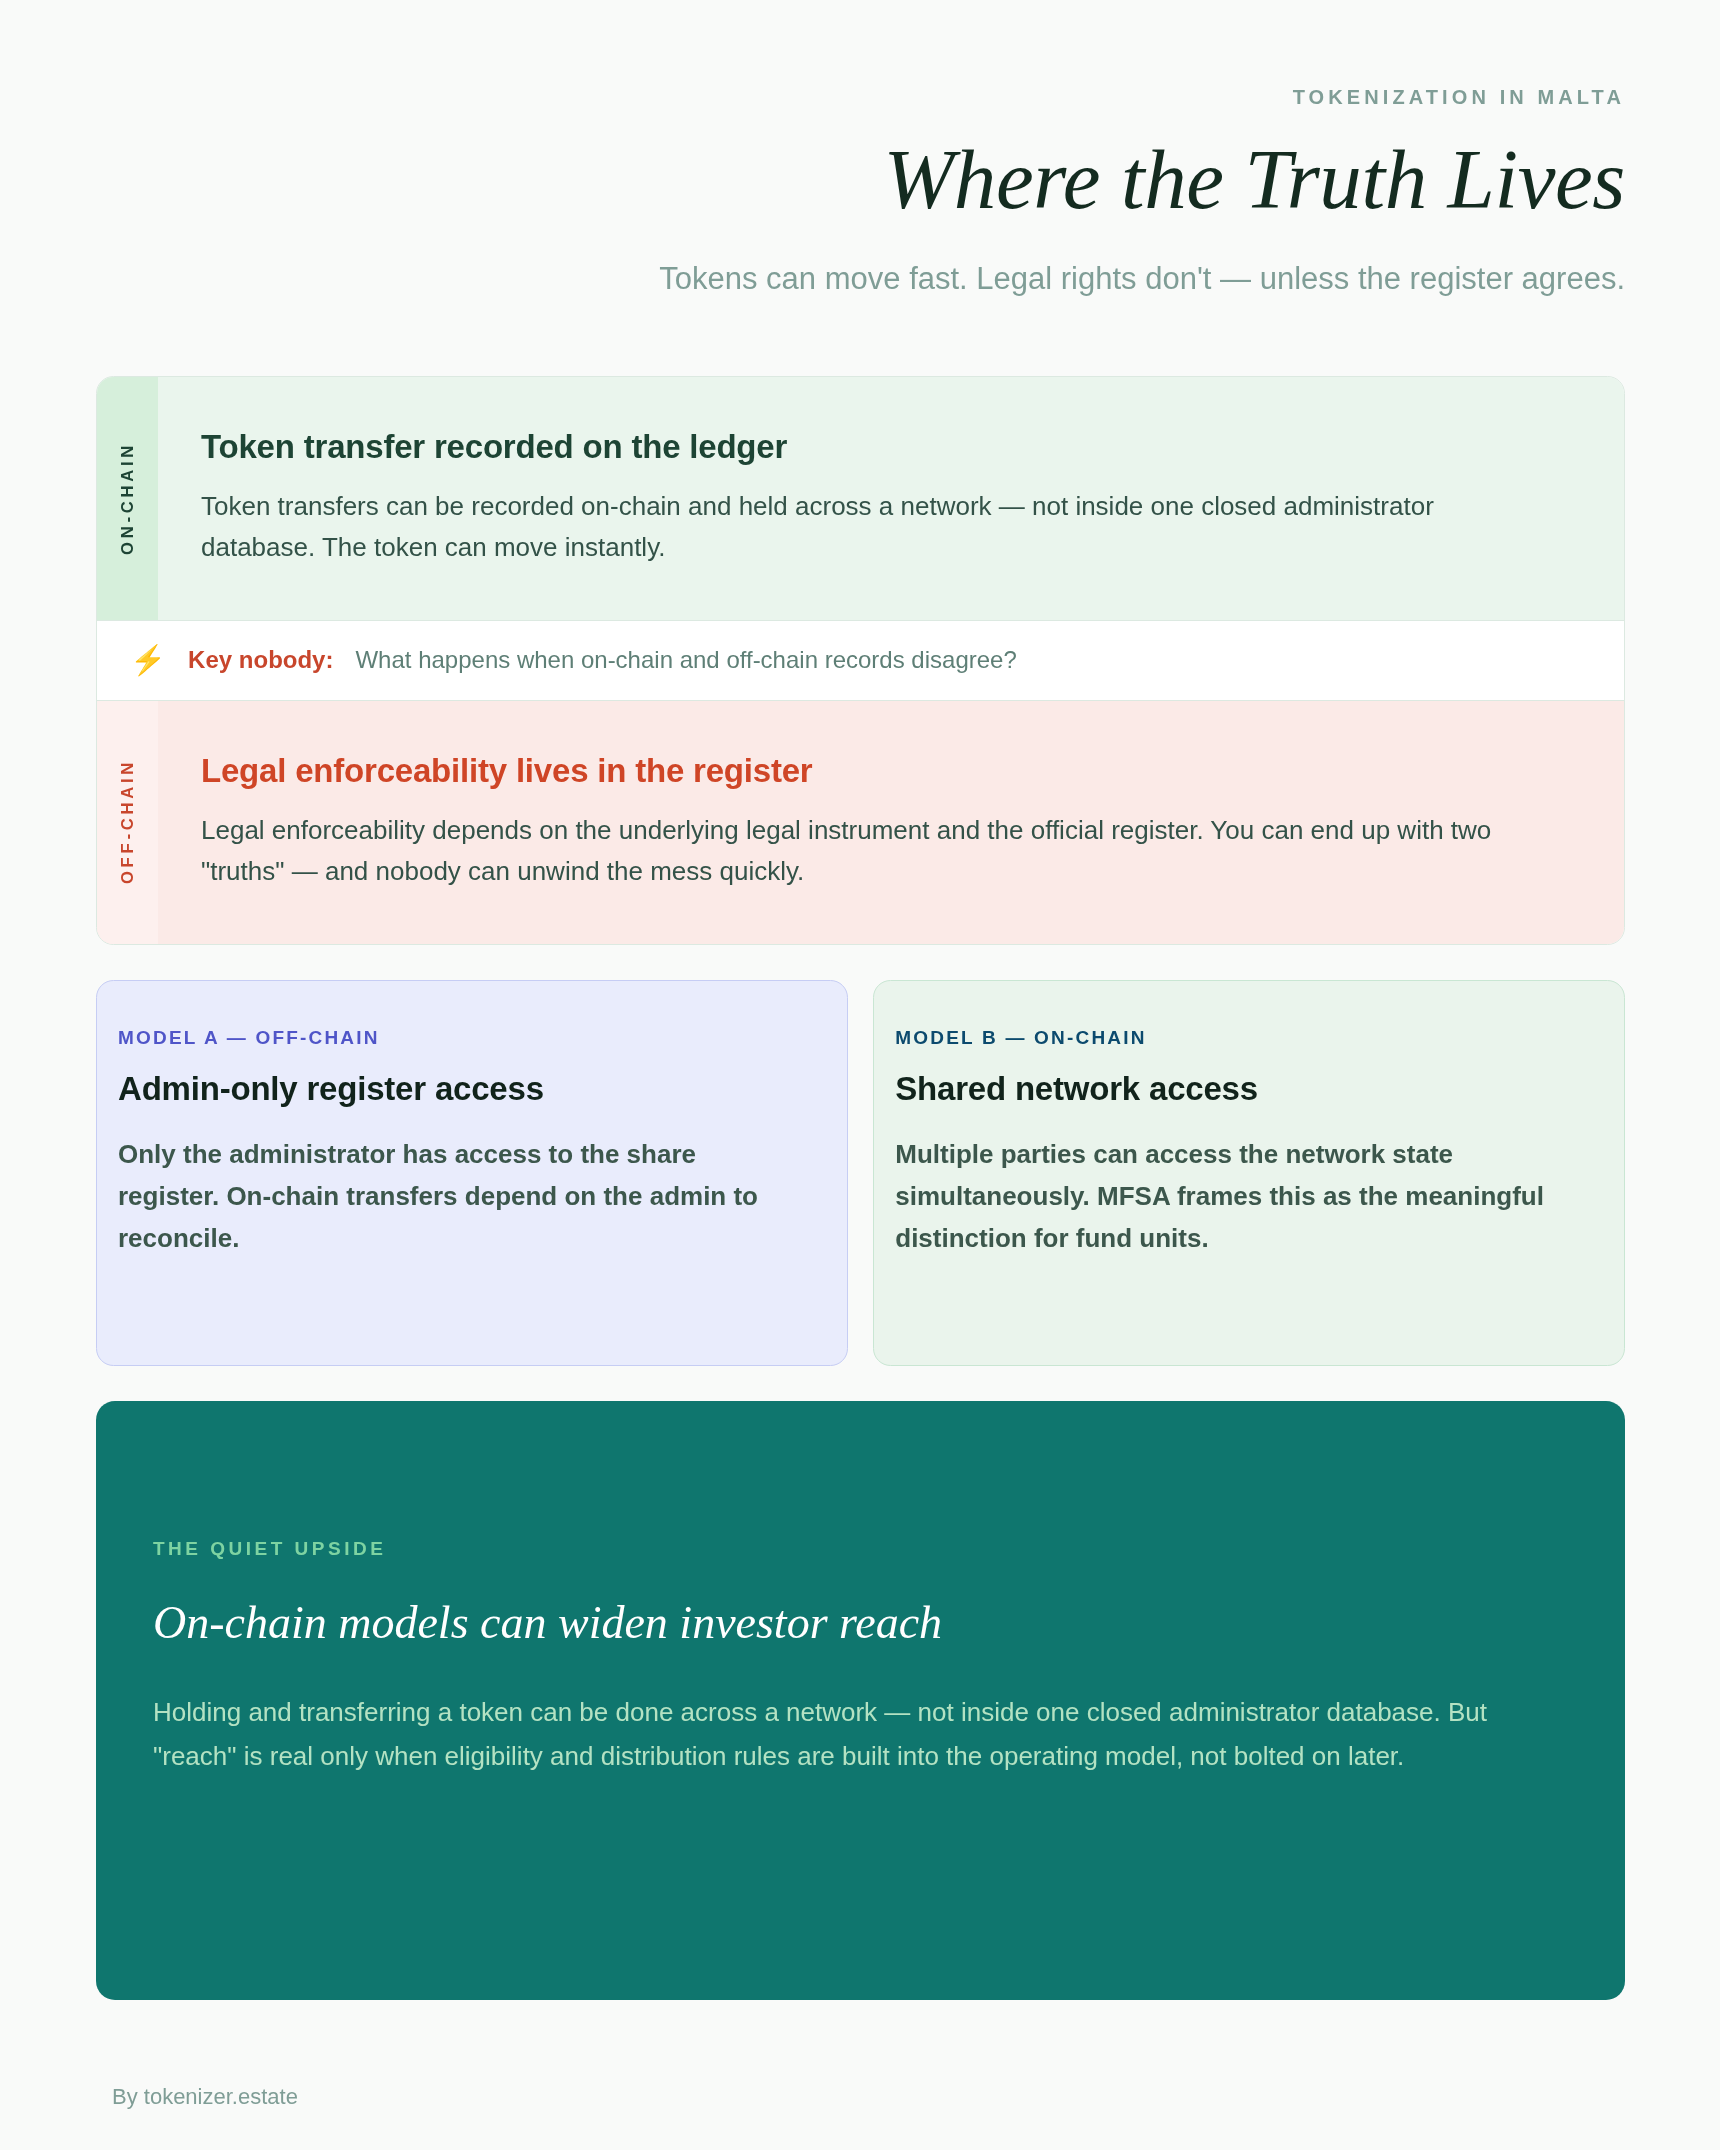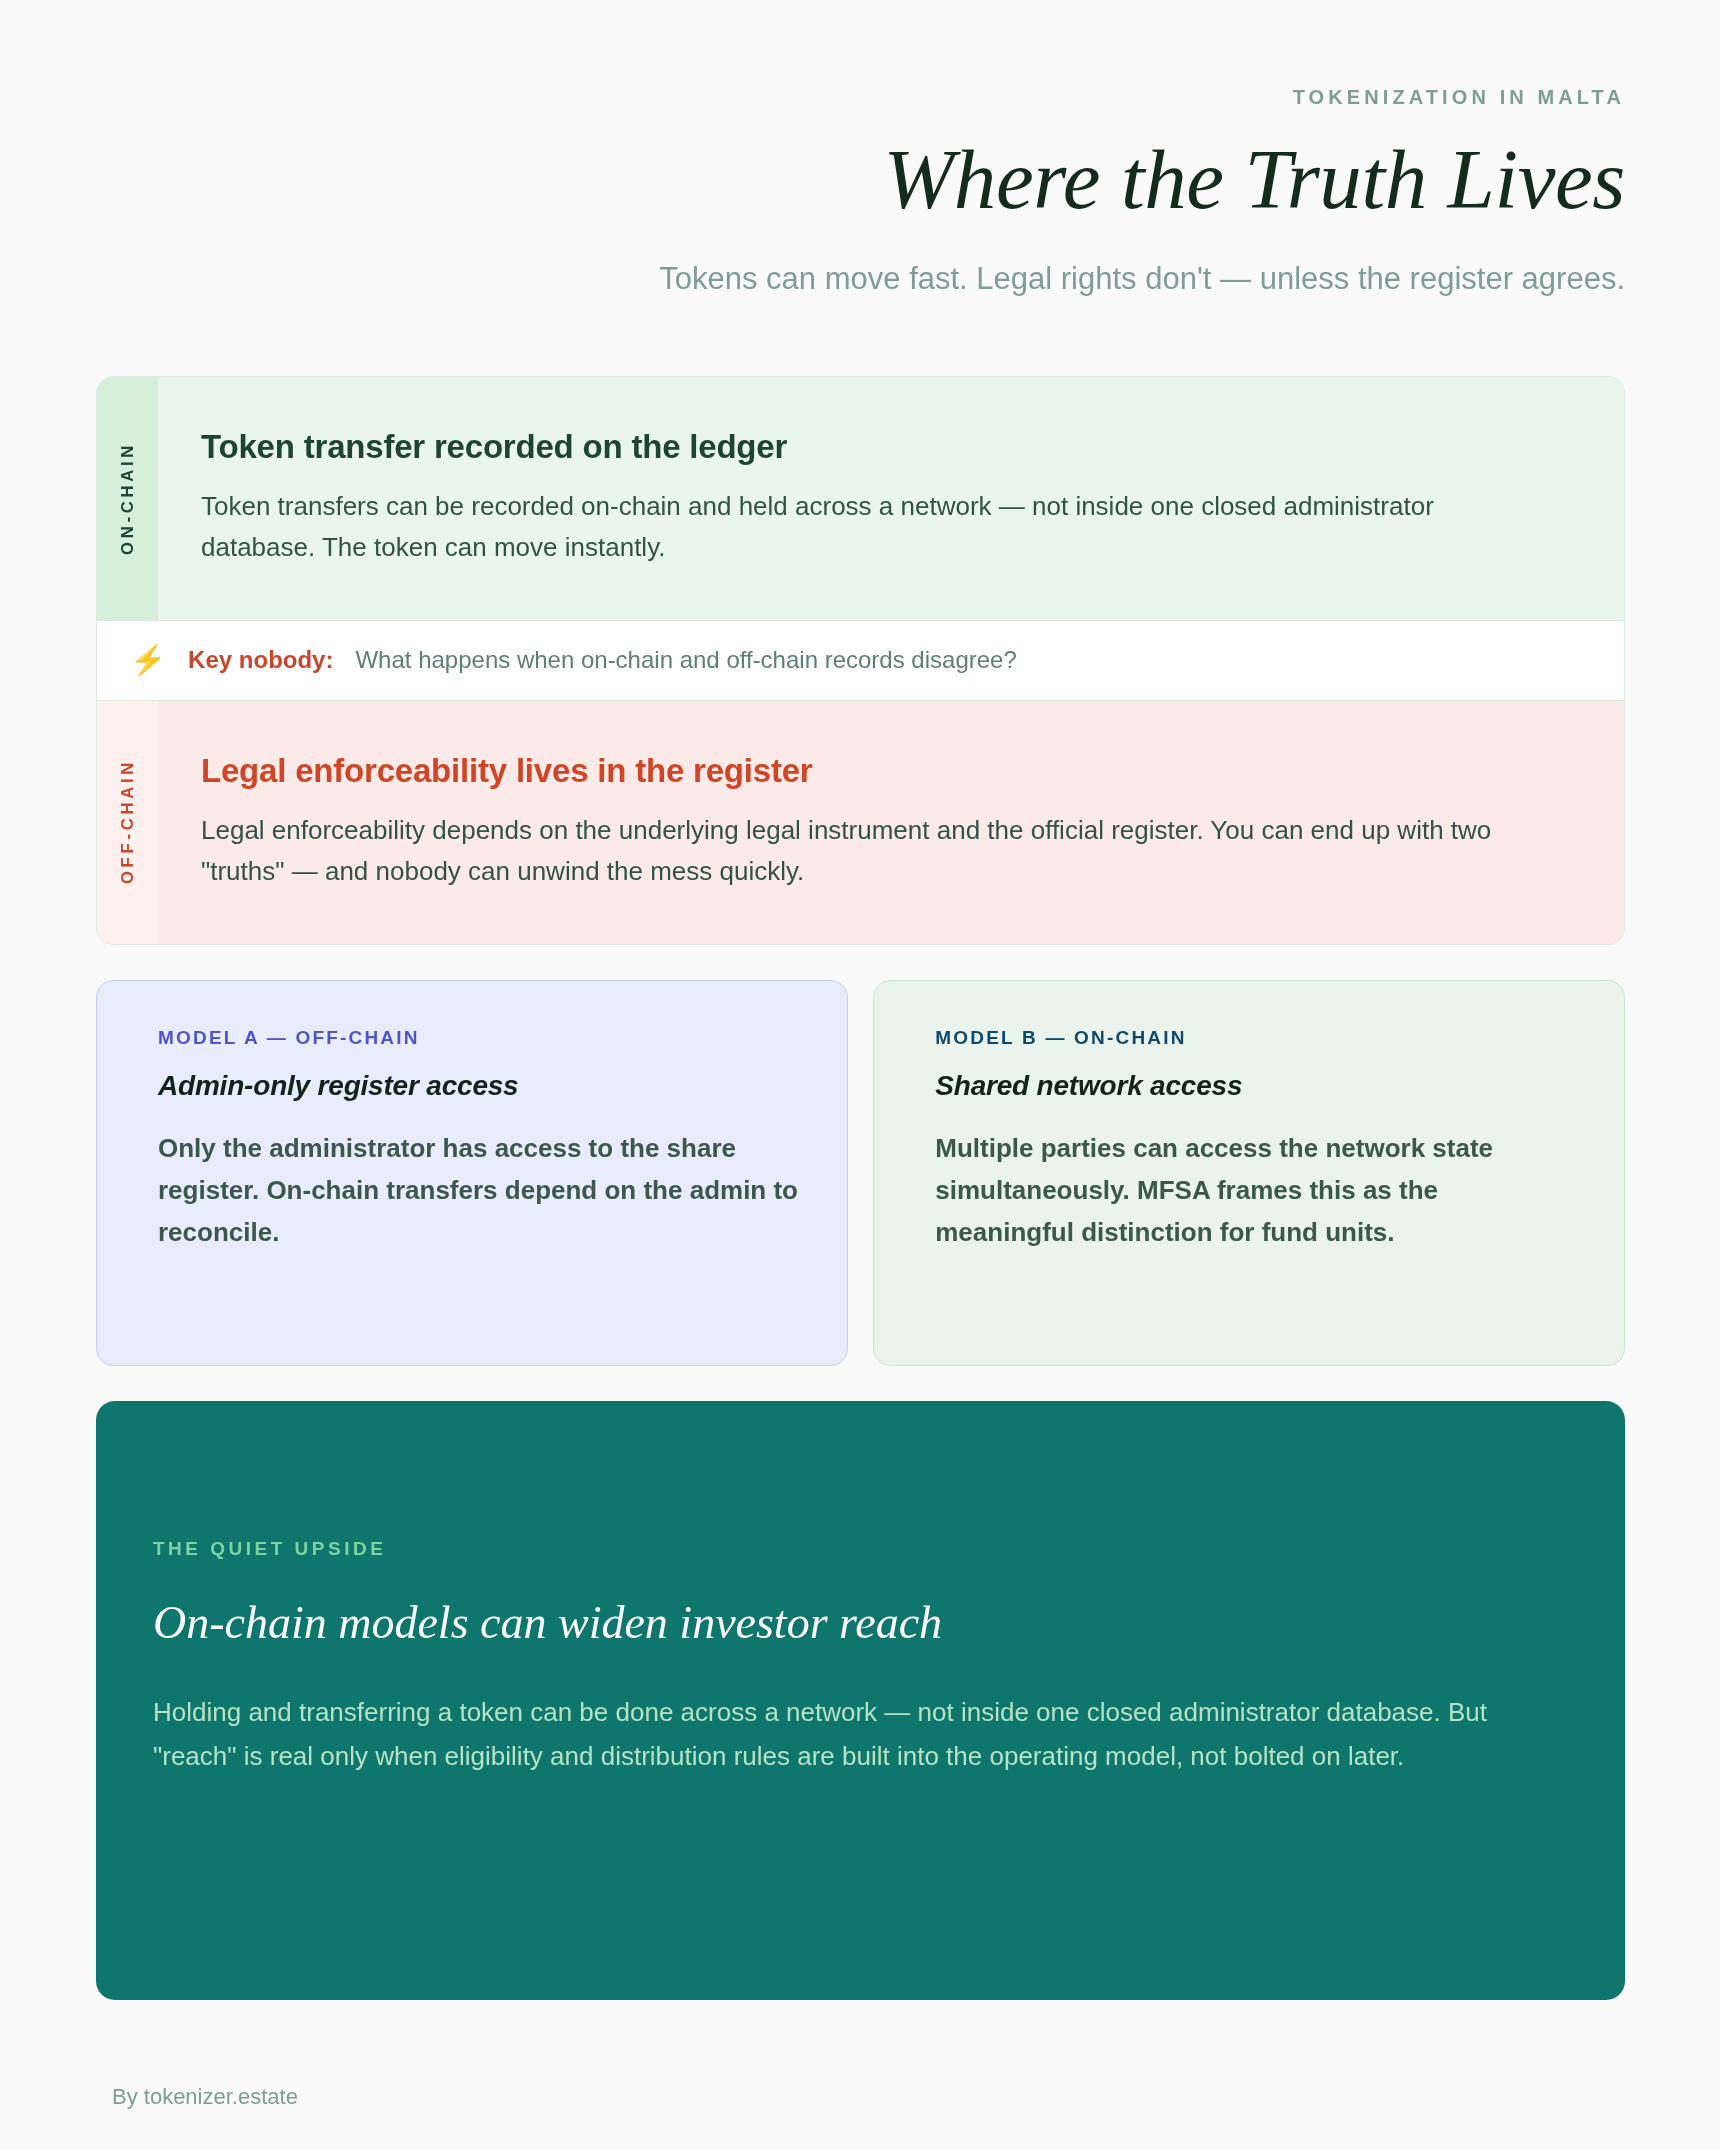--- a/index.html
+++ b/index.html
@@ -151,21 +151,21 @@
   
   .models {
     display: flex;
     gap: 25.5px;
     margin-top: 35px;
   }
 
   .model-card {
     flex: 1 1 0;
     border-radius: 17.5px;
-    padding: 46px 43px 72px 61px;
+    padding: 46px 43px 72px 21px;
     min-height: 386px;
   }
 
   .model-card.a {
     background: #e9ecfc;
     border: 0.8px solid #c6cdf4;
   }
   .model-card.b {
     background: #eaf4ec;
     border: 0.8px solid #c9e6d3;
@@ -175,25 +175,24 @@
     font-size: 19px;
     font-weight: 700;
     letter-spacing: 2.2px;
     text-transform: uppercase;
   }
   .model-card.a .model-eyebrow { color: #4f55c8; }
   .model-card.b .model-eyebrow { color: #0c4a6e; }
 
   .model-title {
     margin-top: 21px;
-    font-size: 28px;
+    font-size: 33px;
     font-weight: 700;
     letter-spacing: -0.2px;
     color: #11231b;
-    font-style: italic;
   }
 
   .model-text {
     margin-top: 25.5px;
     font-size: 26px;
     font-weight: 700;
     line-height: 1.62;
     color: #3c574c;
   }
 

